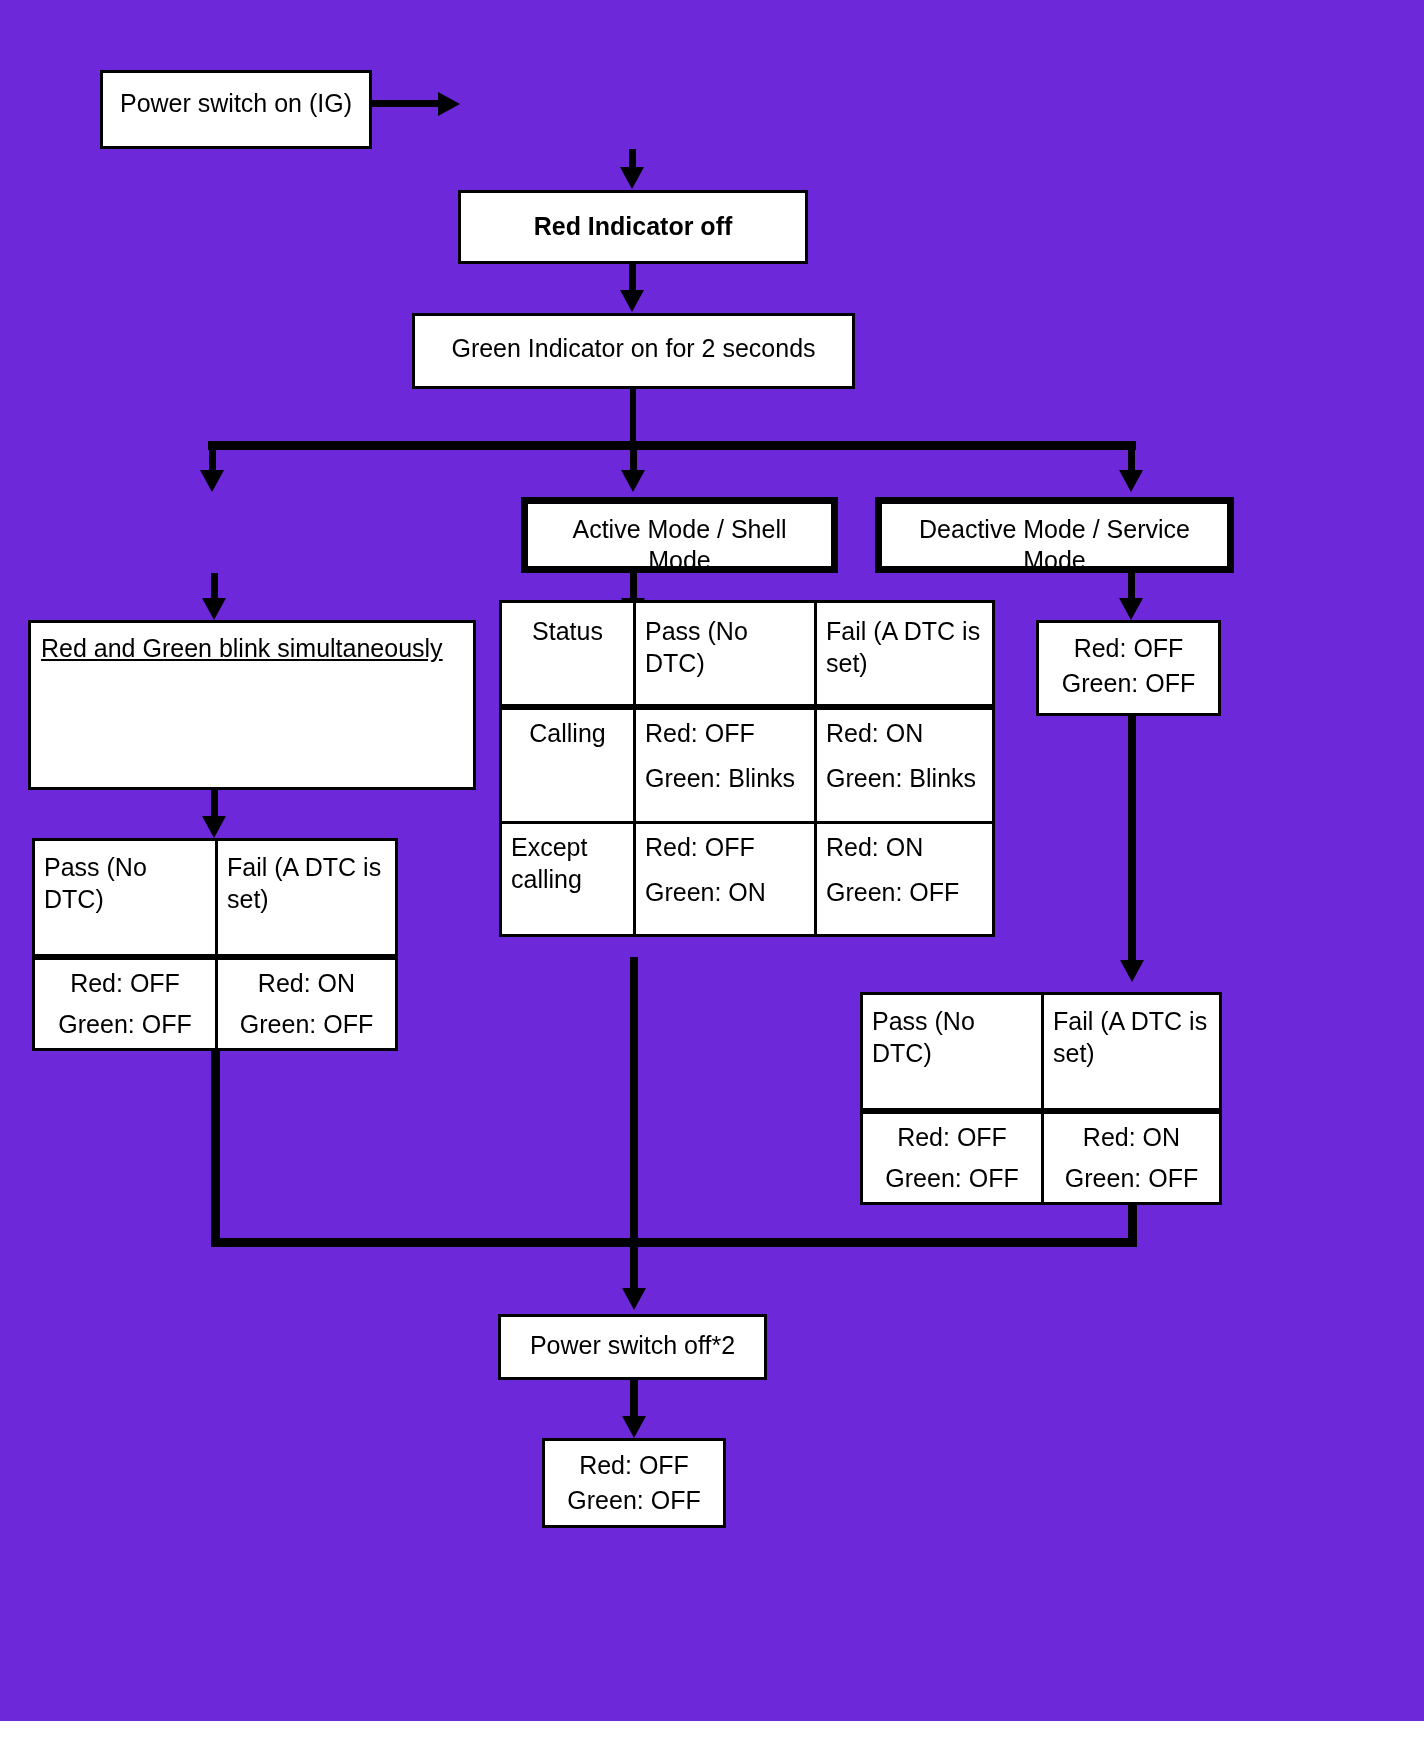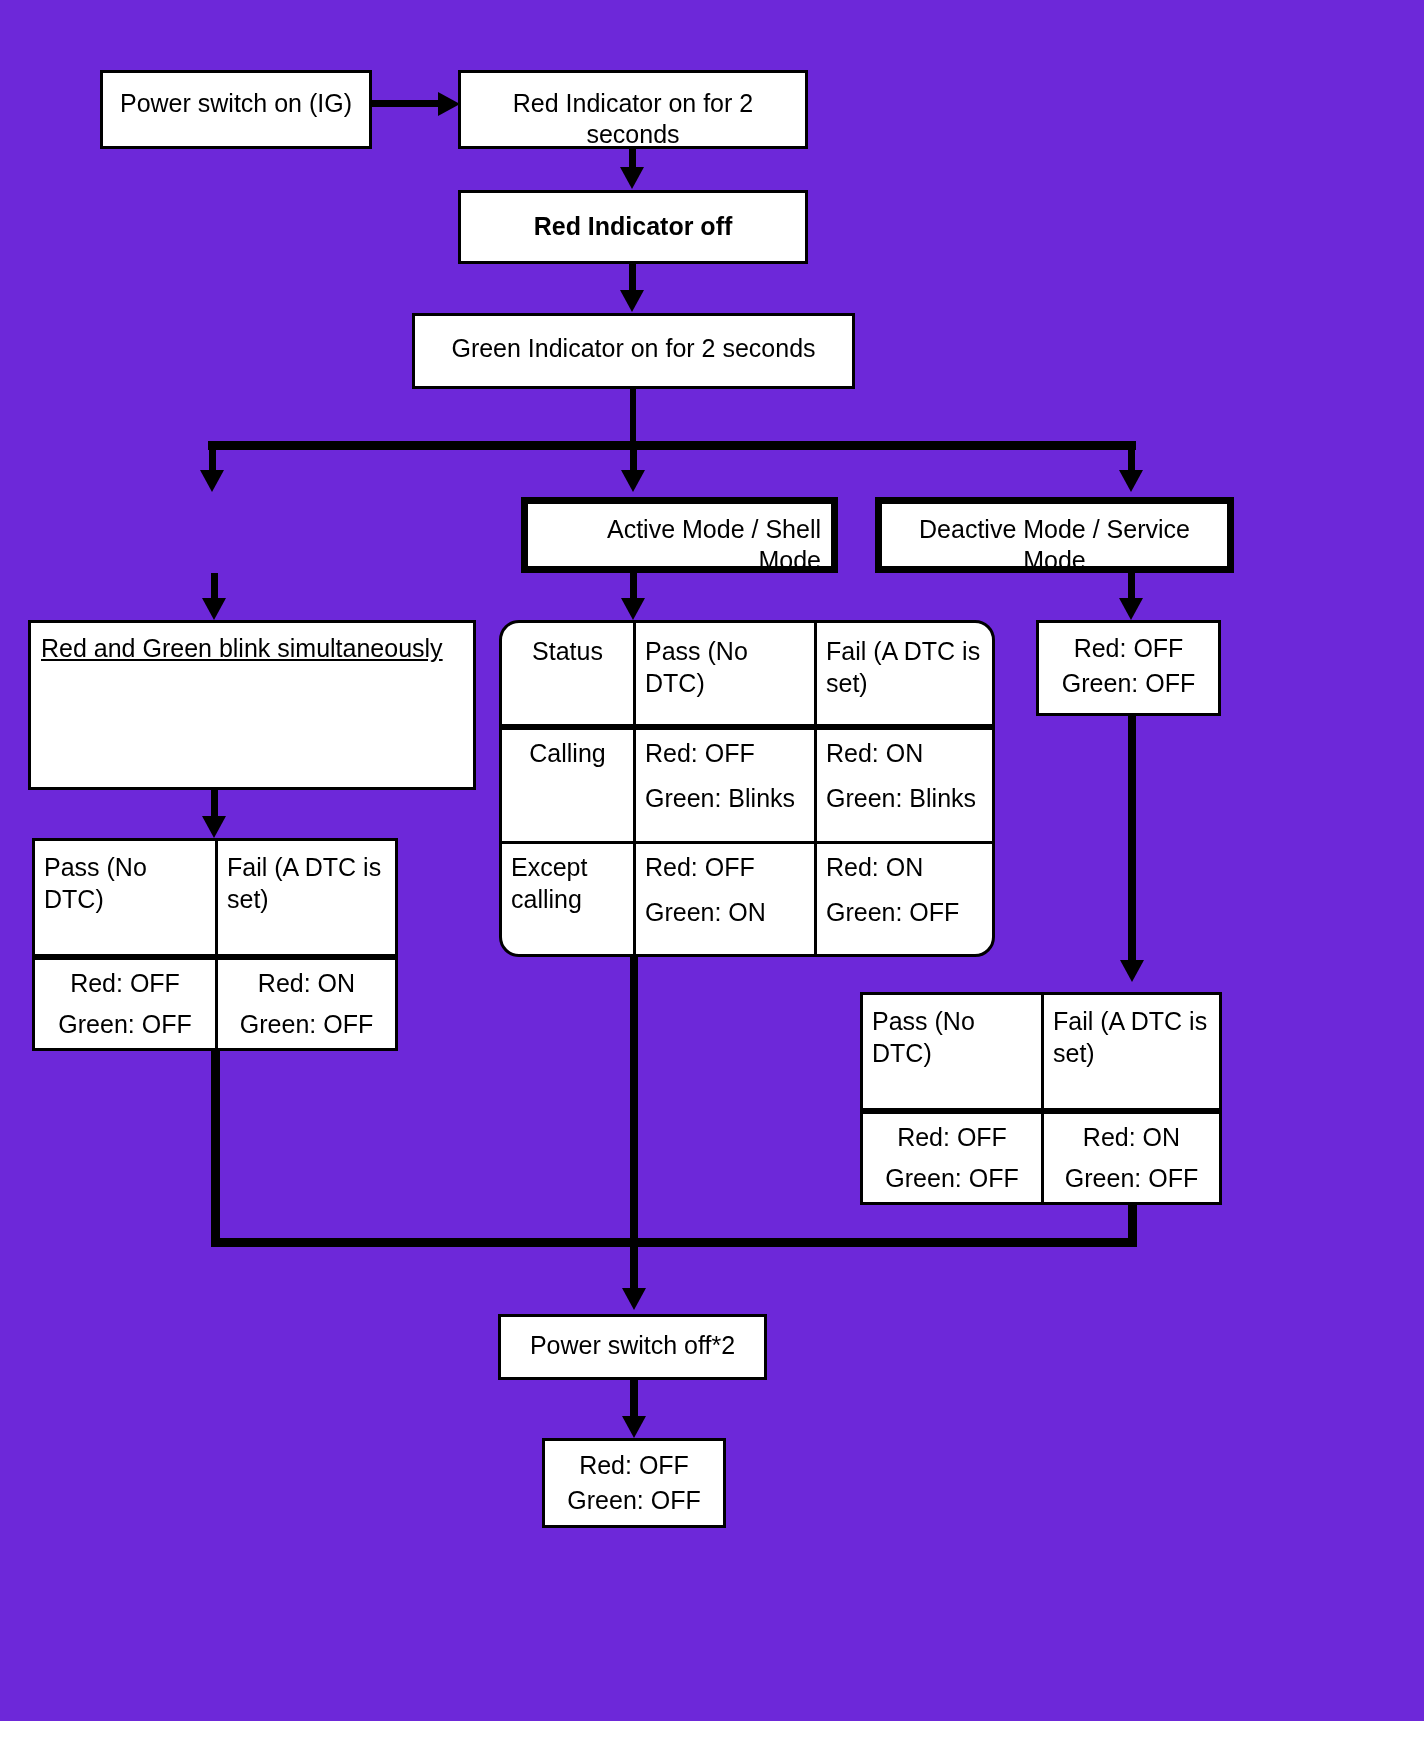--- a/index.html
+++ b/index.html
@@ -32,23 +32,20 @@
 
 <div id="stage">
 
   <div class="box center" style="left:100px;top:70px;width:272px;height:79px;">
     <div class="txt" style="top:15px;">Power switch on (IG)</div>
   </div>
 
   <div class="hbar" style="left:372px;top:100px;width:72px;height:7px;"></div>
   <div class="arrow-r" style="left:438px;top:92px;"></div>
 
-  <div class="box center" style="left:458px;top:70px;width:350px;height:79px;">
-    <div class="txt" style="top:15px;">Red Indicator on for 2 seconds</div>
-  </div>
 
   <div class="vbar" style="left:629px;top:149px;width:7px;height:24px;"></div>
   <div class="arrow-d" style="left:620px;top:167px;"></div>
 
   <div class="box center" style="left:458px;top:190px;width:350px;height:74px;font-weight:bold;">
     <div class="txt" style="top:18px;">Red Indicator off</div>
   </div>
 
   <div class="vbar" style="left:629px;top:264px;width:7px;height:30px;"></div>
   <div class="arrow-d" style="left:620px;top:290px;"></div>
@@ -64,21 +61,21 @@
   <div class="arrow-d" style="left:200px;top:470px;"></div>
 
   <div class="vbar" style="left:630px;top:441px;width:7px;height:34px;"></div>
   <div class="arrow-d" style="left:621px;top:470px;"></div>
 
   <div class="vbar" style="left:1128px;top:441px;width:7px;height:34px;"></div>
   <div class="arrow-d" style="left:1119px;top:470px;"></div>
 
 
   <div class="box thickbox center" style="left:521px;top:497px;width:317px;height:76px;">
-    <div class="txt" style="top:10px;text-align:right;">Active Mode / Shell Mode</div>
+    <div class="txt" style="top:10px;">Active Mode / Shell Mode</div>
   </div>
 
   <div class="box thickbox center" style="left:875px;top:497px;width:359px;height:76px;">
     <div class="txt" style="top:10px;">Deactive Mode / Service Mode</div>
   </div>
 
   <div class="vbar" style="left:211px;top:573px;width:7px;height:32px;"></div>
   <div class="arrow-d" style="left:202px;top:598px;"></div>
 
   <div class="box left" style="left:28px;top:620px;width:448px;height:170px;">
@@ -97,21 +94,21 @@
 
     <div class="cell ctr" style="left:0;top:122px;width:180px;">Red: OFF</div>
     <div class="cell ctr" style="left:183px;top:122px;width:177px;">Red: ON</div>
     <div class="cell ctr" style="left:0;top:163px;width:180px;">Green: OFF</div>
     <div class="cell ctr" style="left:183px;top:163px;width:177px;">Green: OFF</div>
   </div>
 
   <div class="vbar" style="left:630px;top:573px;width:7px;height:32px;"></div>
   <div class="arrow-d" style="left:621px;top:598px;"></div>
 
-  <div class="grid" style="left:499px;top:620px;width:496px;height:337px;border-radius:20px;">
+  <div class="grid" style="left:499px;top:600px;width:496px;height:337px;">
     <div class="vline" style="left:131px;top:0;height:331px;"></div>
     <div class="vline" style="left:312px;top:0;height:331px;"></div>
     <div class="hline2" style="left:0;top:101px;width:490px;"></div>
     <div class="hline" style="left:0;top:218px;width:490px;"></div>
 
     <div class="cell ctr" style="left:0;top:8px;width:131px;">Status</div>
     <div class="cell" style="left:134px;top:8px;width:178px;">Pass (No DTC)</div>
     <div class="cell" style="left:315px;top:8px;width:175px;">Fail (A DTC is set)</div>
 
     <div class="cell ctr" style="left:0;top:110px;width:131px;">Calling</div>

